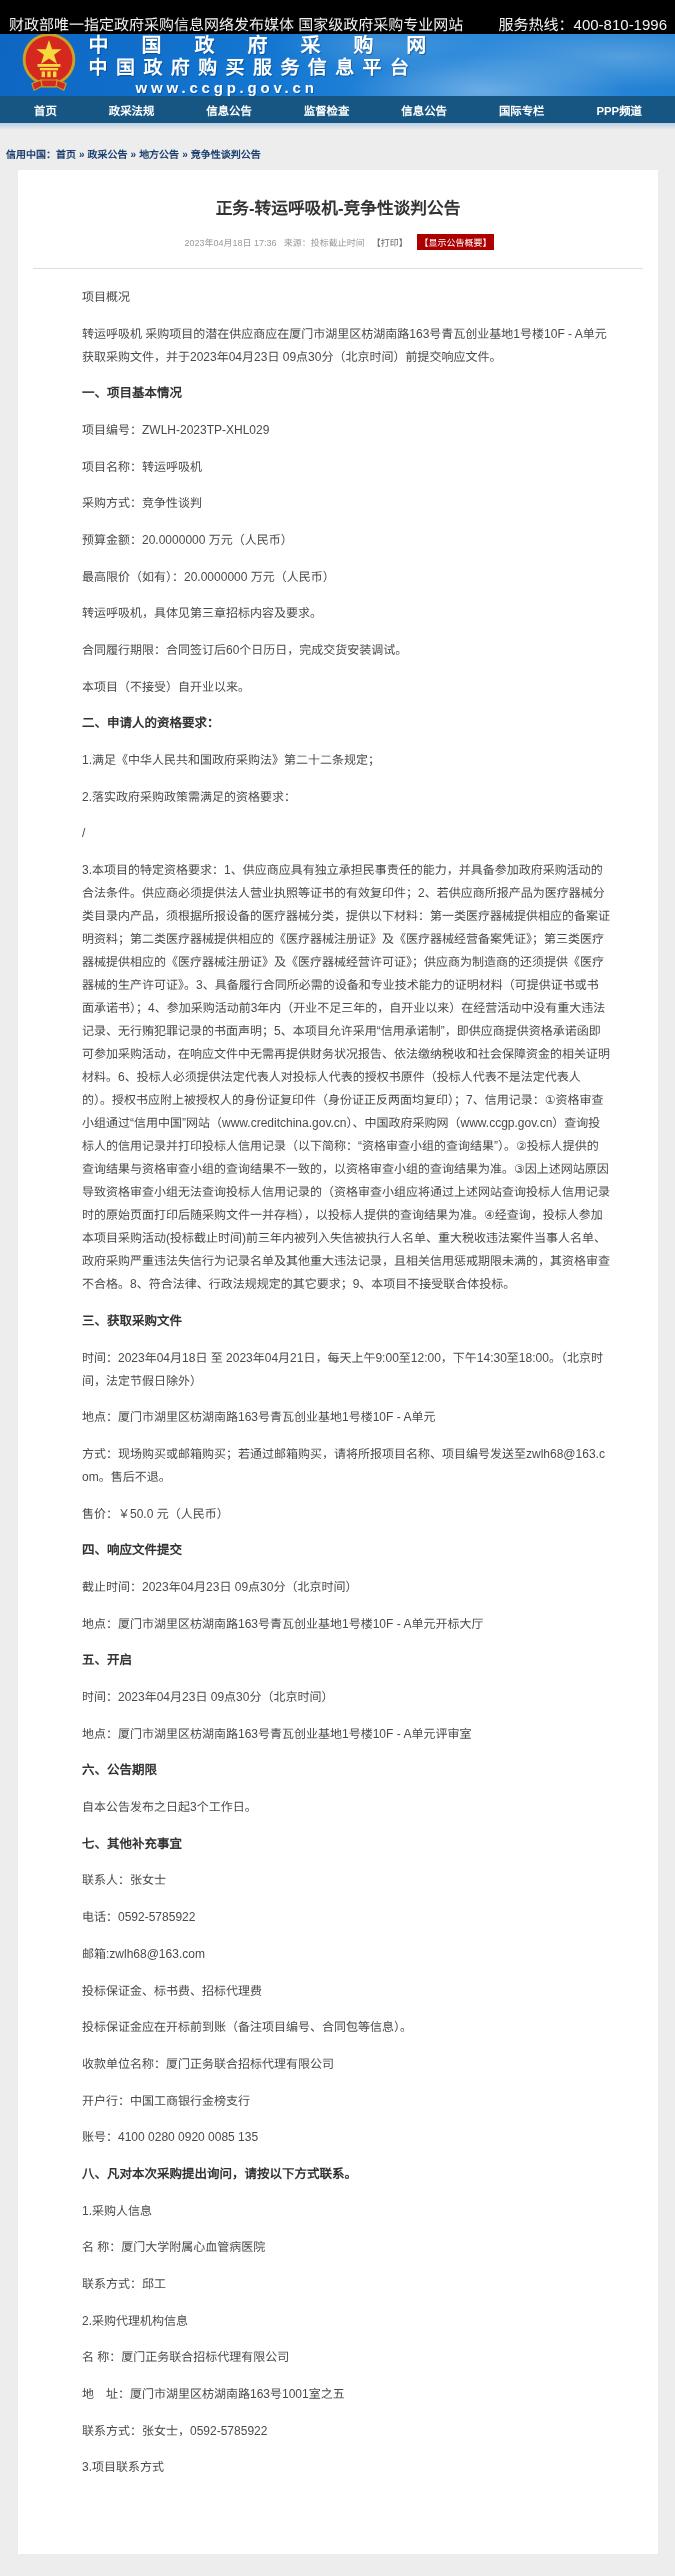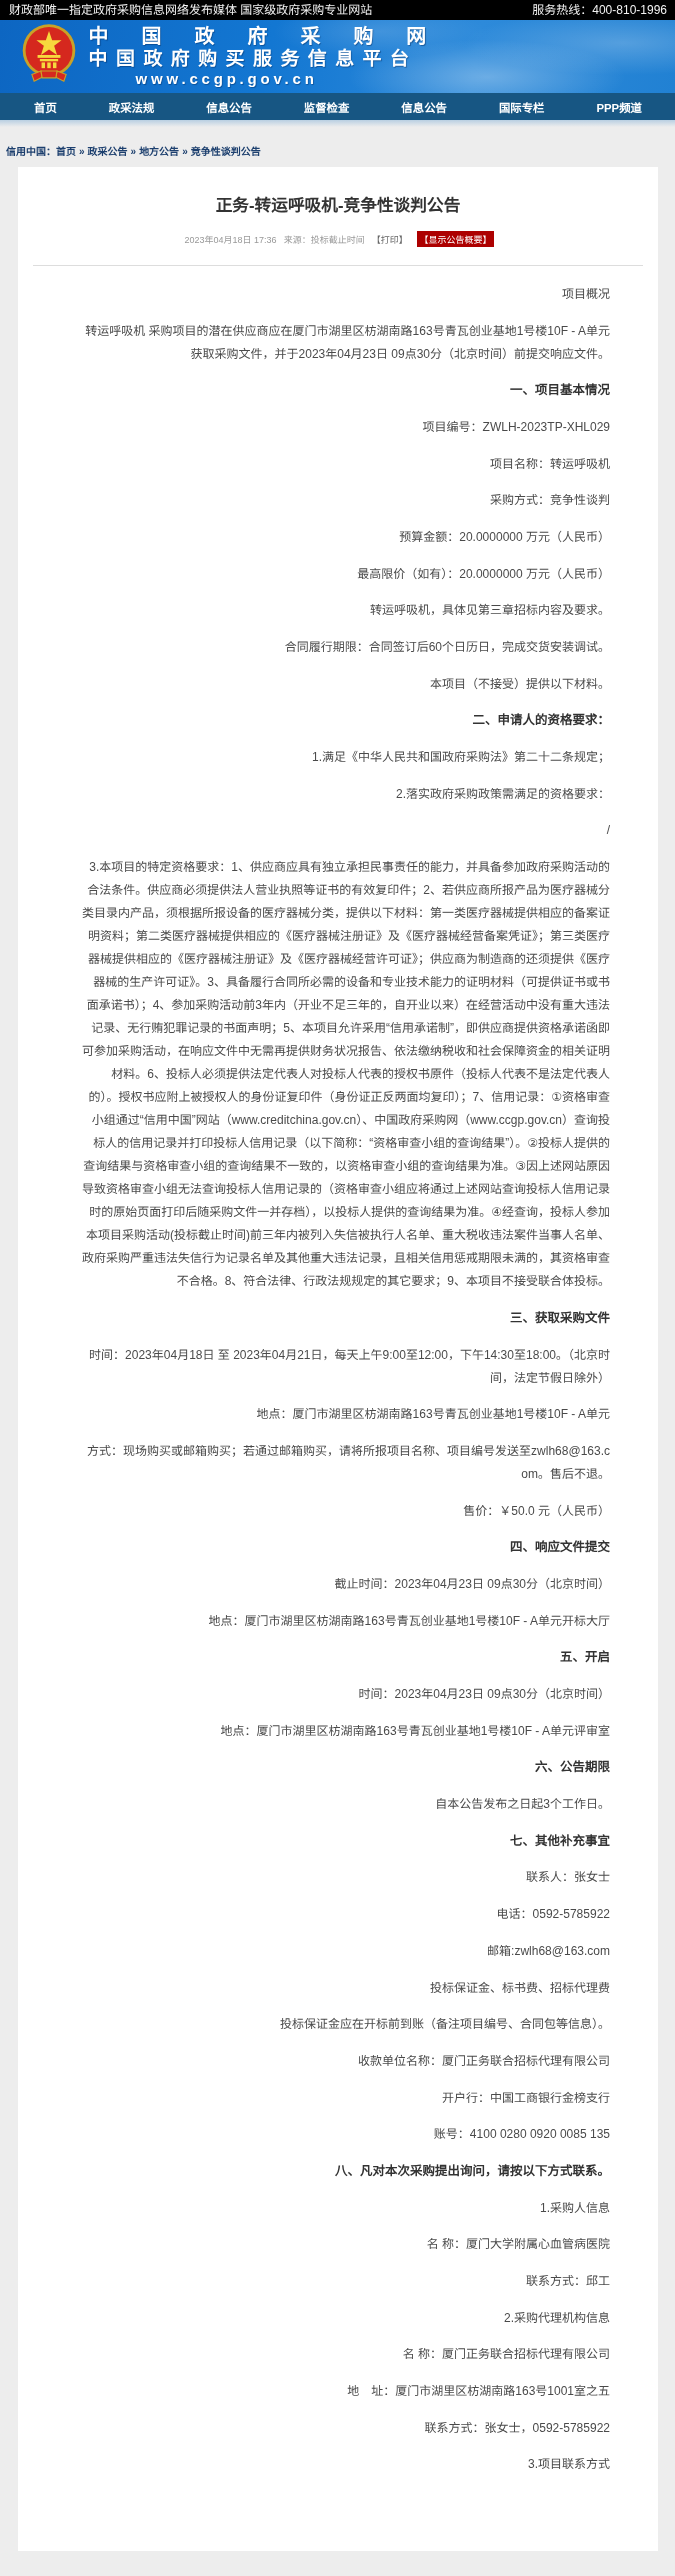--- a/index.html
+++ b/index.html
@@ -12,27 +12,27 @@
   *{box-sizing:border-box;margin:0;padding:0;}
   html,body{width:676px;}
   body{
     font-family:"Liberation Sans","DejaVu Sans",sans-serif;
     background:var(--page-bg);
     min-height:2576px;
     color:var(--text-main);
   }
   
   .topbar{
-    height:20px;background:#000;color:#f2f2f2;font-size:12px;
-    display:flex;align-items:flex-start;justify-content:space-between;
+    height:34px;background:#000;color:#f2f2f2;font-size:15px;
+    display:flex;align-items:flex-end;justify-content:space-between;
     padding:0 9px;
   }
   
   .banner{
-    height:73px;
+    height:62px;
     background:
       radial-gradient(ellipse 198px 53px at 487px 57px, rgba(255,255,255,.30), rgba(255,255,255,0) 70%),
       radial-gradient(ellipse 228px 46px at 623px 23px, rgba(255,255,255,.22), rgba(255,255,255,0) 70%),
       radial-gradient(ellipse 152px 38px at 380px 11.4px, rgba(255,255,255,.15), rgba(255,255,255,0) 70%),
       linear-gradient(100deg,#0d66c2 0%,#1377d2 40%,#2d8ada 70%,#2181d3 100%);
     display:flex;align-items:center;overflow:hidden;
   }
   .logo-link{display:flex;align-items:center;text-decoration:none;cursor:pointer;}
   .emblem{margin:0 10.6px 0 20px;flex:0 0 auto;display:block;}
   .site-titles{color:#fff;font-weight:bold;text-shadow:0.8px 0.8px 0.8px rgba(0,40,90,.45);}
@@ -67,21 +67,21 @@
   .print-link{color:#666;text-decoration:none;cursor:pointer;padding:0 2.3px;}
   .summary-badge{
     display:inline-block;background:var(--accent-red);color:#fff;
     padding:1.5px 2.3px;margin-left:4.6px;cursor:pointer;
   }
   .divider{border:none;border-top:0.8px solid #ddd;margin:18px 0 16.7px 0;}
   
   .article-body{padding:0 33px 0 49px;}
   .para{
     font-size:12px;line-height:23px;color:var(--text-main);
-    margin:0 0 13.7px 0;word-break:break-all;text-align:right;
+    margin:0 0 13.7px 0;word-break:break-all;
   }
   .para.heading{font-weight:bold;color:#333;font-size:12.5px;}
 </style>
 </head>
 <body>
 
 <div class="topbar">
   <span>财政部唯一指定政府采购信息网络发布媒体 国家级政府采购专业网站</span>
   <span>服务热线：400-810-1996</span>
 </div>
@@ -142,21 +142,21 @@
       <p class="para">项目概况</p>
       <p class="para">转运呼吸机 采购项目的潜在供应商应在厦门市湖里区枋湖南路163号青瓦创业基地1号楼10F - A单元获取采购文件，并于2023年04月23日 09点30分（北京时间）前提交响应文件。</p>
       <p class="para heading">一、项目基本情况</p>
       <p class="para">项目编号：ZWLH-2023TP-XHL029</p>
       <p class="para">项目名称：转运呼吸机</p>
       <p class="para">采购方式：竞争性谈判</p>
       <p class="para">预算金额：20.0000000 万元（人民币）</p>
       <p class="para">最高限价（如有）：20.0000000 万元（人民币）</p>
       <p class="para">转运呼吸机，具体见第三章招标内容及要求。</p>
       <p class="para">合同履行期限：合同签订后60个日历日，完成交货安装调试。</p>
-      <p class="para">本项目（不接受）提供以下材料。</p>
+      <p class="para">本项目（不接受）自开业以来。</p>
       <p class="para heading">二、申请人的资格要求：</p>
       <p class="para">1.满足《中华人民共和国政府采购法》第二十二条规定；</p>
       <p class="para">2.落实政府采购政策需满足的资格要求：</p>
       <p class="para">/</p>
       <p class="para">3.本项目的特定资格要求：1、供应商应具有独立承担民事责任的能力，并具备参加政府采购活动的合法条件。供应商必须提供法人营业执照等证书的有效复印件；2、若供应商所报产品为医疗器械分类目录内产品，须根据所报设备的医疗器械分类，提供以下材料：第一类医疗器械提供相应的备案证明资料；第二类医疗器械提供相应的《医疗器械注册证》及《医疗器械经营备案凭证》；第三类医疗器械提供相应的《医疗器械注册证》及《医疗器械经营许可证》；供应商为制造商的还须提供《医疗器械的生产许可证》。3、具备履行合同所必需的设备和专业技术能力的证明材料（可提供证书或书面承诺书）；4、参加采购活动前3年内（开业不足三年的，自开业以来）在经营活动中没有重大违法记录、无行贿犯罪记录的书面声明；5、本项目允许采用“信用承诺制”，即供应商提供资格承诺函即可参加采购活动，在响应文件中无需再提供财务状况报告、依法缴纳税收和社会保障资金的相关证明材料。6、投标人必须提供法定代表人对投标人代表的授权书原件（投标人代表不是法定代表人的）。授权书应附上被授权人的身份证复印件（身份证正反两面均复印）；7、信用记录：①资格审查小组通过“信用中国”网站（www.creditchina.gov.cn）、中国政府采购网（www.ccgp.gov.cn）查询投标人的信用记录并打印投标人信用记录（以下简称：“资格审查小组的查询结果”）。②投标人提供的查询结果与资格审查小组的查询结果不一致的，以资格审查小组的查询结果为准。③因上述网站原因导致资格审查小组无法查询投标人信用记录的（资格审查小组应将通过上述网站查询投标人信用记录时的原始页面打印后随采购文件一并存档），以投标人提供的查询结果为准。④经查询，投标人参加本项目采购活动(投标截止时间)前三年内被列入失信被执行人名单、重大税收违法案件当事人名单、政府采购严重违法失信行为记录名单及其他重大违法记录，且相关信用惩戒期限未满的，其资格审查不合格。8、符合法律、行政法规规定的其它要求；9、本项目不接受联合体投标。</p>
       <p class="para heading">三、获取采购文件</p>
       <p class="para">时间：2023年04月18日 至 2023年04月21日，每天上午9:00至12:00，下午14:30至18:00。（北京时间，法定节假日除外）</p>
       <p class="para">地点：厦门市湖里区枋湖南路163号青瓦创业基地1号楼10F - A单元</p>
       <p class="para">方式：现场购买或邮箱购买；若通过邮箱购买，请将所报项目名称、项目编号发送至zwlh68@163.com。售后不退。</p>
       <p class="para">售价：￥50.0 元（人民币）</p>

